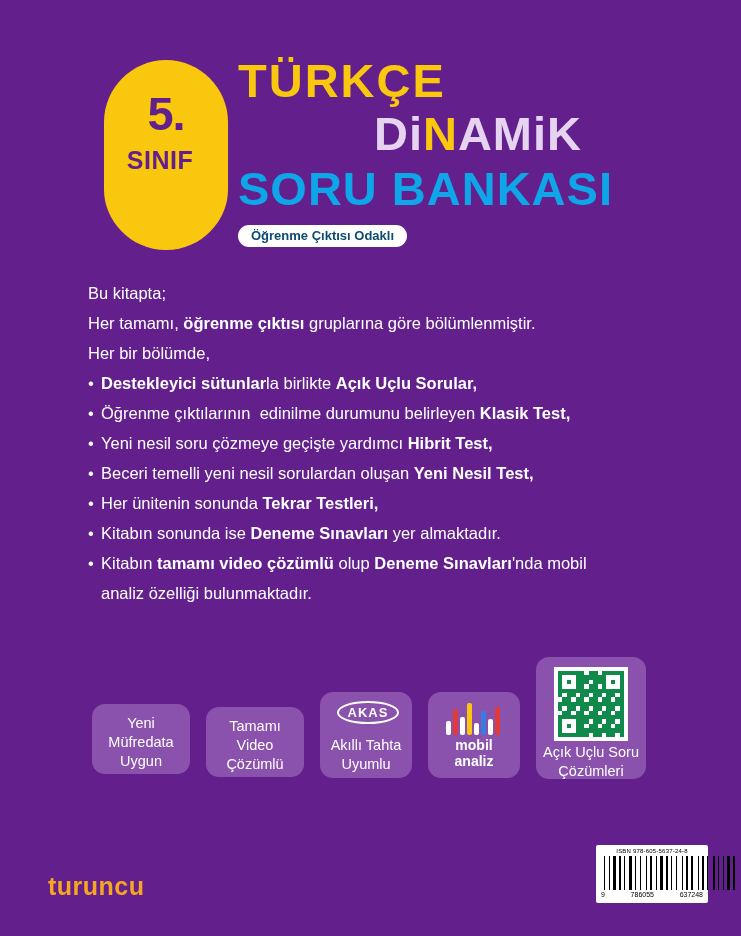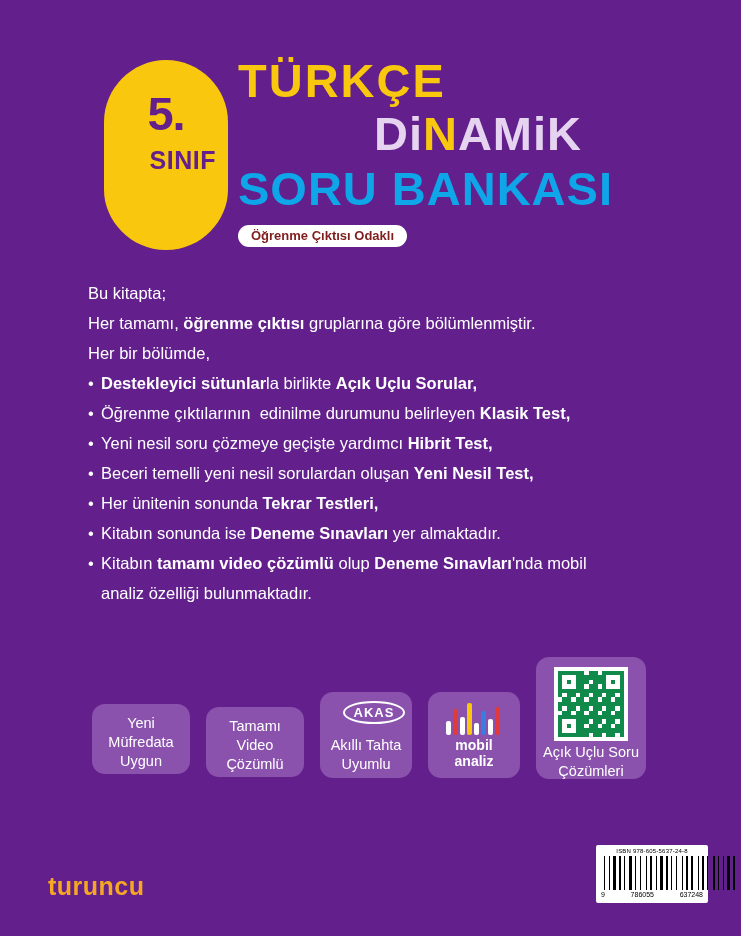--- a/index.html
+++ b/index.html
@@ -44,21 +44,21 @@
     text-align: center;
     font-size: 47px;
     font-weight: bold;
     color: #63208c;
     letter-spacing: -1px;
   }
   .badge-sinif {
     position: absolute;
     left: 0; top: 86px;
     width: 112px;
-    text-align: right;
+    text-align: center;
     font-size: 25px;
     font-weight: bold;
     color: #63208c;
     letter-spacing: 0.5px;
   }
 
   .title-block {
     position: absolute;
     left: 238px;
     top: 12px;
@@ -86,21 +86,21 @@
     font-weight: bold;
     color: #0ea5e9;
     letter-spacing: 1px;
     line-height: 1.1;
     margin-top: 2px;
   }
   .pill {
     display: inline-block;
     margin-top: 10px;
     background: #ffffff;
-    color: #7f1d1d;
+    color: #0c4a6e;
     border-radius: 11px;
     padding: 3px 13px 4px 13px;
     font-size: 13px;
     font-weight: bold;
   }
 
   
   .body-text {
     position: absolute;
     left: 88px;
@@ -143,21 +143,21 @@
   }
 
   .feat1 { left: 0;   top: 44px;  width: 98px;  height: 70px; padding-top: 10px; }
   .feat2 { left: 114px; top: 47px; width: 98px;  height: 70px; padding-top: 10px; }
   .feat3 { left: 228px; top: 32px; width: 92px;  height: 86px; padding-top: 44px; }
   .feat4 { left: 336px; top: 32px; width: 92px;  height: 86px; }
   .feat5 { left: 444px; top: -3px; width: 110px; height: 122px; padding-top: 86px; }
 
   .akas-logo {
     position: absolute;
-    left: 8px; top: 9px;
+    left: 2px; top: 9px;
     width: 92px;
     text-align: center;
   }
   .akas-oval {
     display: inline-block;
     border: 2px solid #ffffff;
     border-radius: 50%;
     padding: 2px 9px;
     font-size: 13px;
     font-weight: bold;

